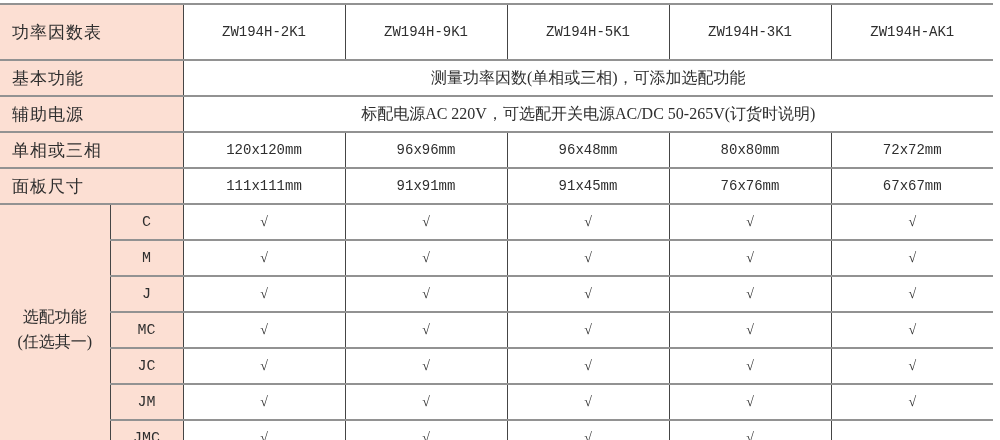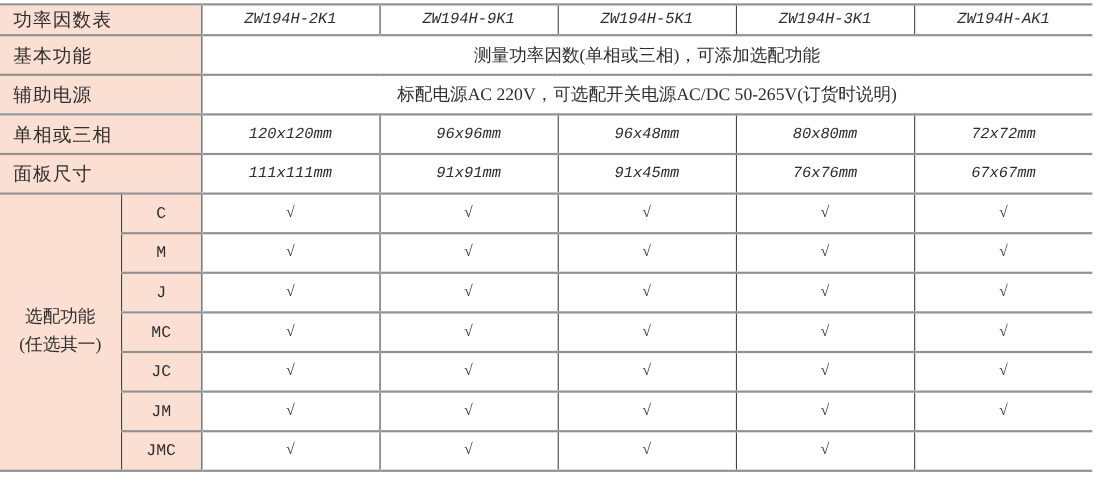--- a/index.html
+++ b/index.html
@@ -24,21 +24,21 @@
     border-top: 2px solid #929292;
     border-bottom: 2px solid #929292;
     text-align: center;
     vertical-align: middle;
     padding: 0;
     overflow: hidden;
     white-space: nowrap;
   }
   tr td:first-child { border-left: none; }
   tr td:last-child  { border-right: none; }
-  tr.r-first  { height: 28px; }
+  tr.r-first  { height: 56px; }
   tr.r        { height: 36px; }
   td.label-cell {
     background: #fcdfd3;
     text-align: left;
     padding-left: 12px;
     font-size: 17px;
     letter-spacing: 1px;
   }
   td.group-cell {
     background: #fcdfd3;
@@ -49,21 +49,20 @@
     margin-left: 48px;
   }
   td.code-cell {
     background: #fcdfd3;
     font-family: "Liberation Mono", "DejaVu Sans Mono", monospace;
     font-size: 15px;
   }
   td.mono {
     font-family: "Liberation Mono", "DejaVu Sans Mono", monospace;
     font-size: 14px;
-    font-style: italic;
   }
   td.cjk-value {
     font-size: 16px;
   }
   td.check-cell {
     font-size: 14px;
     color: #333333;
   }
 </style>
 </head>

